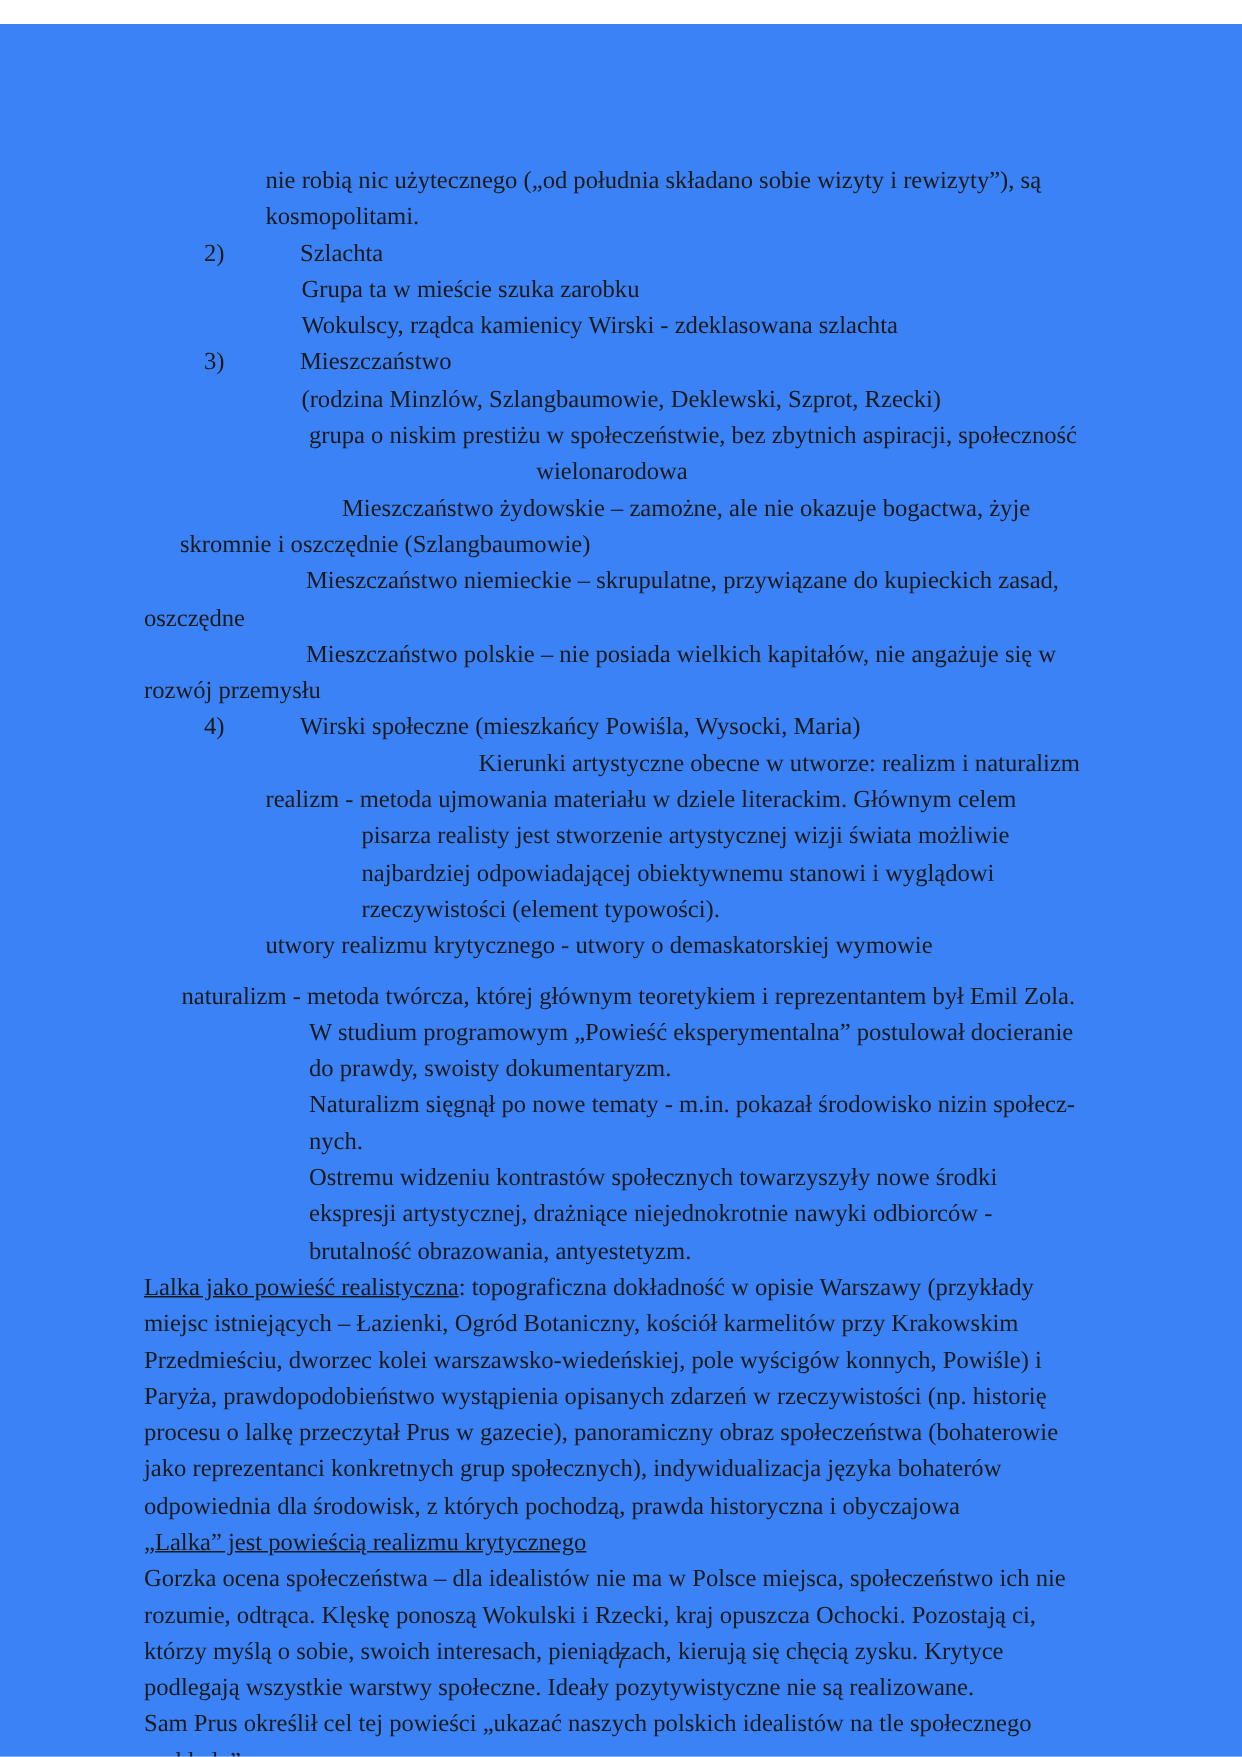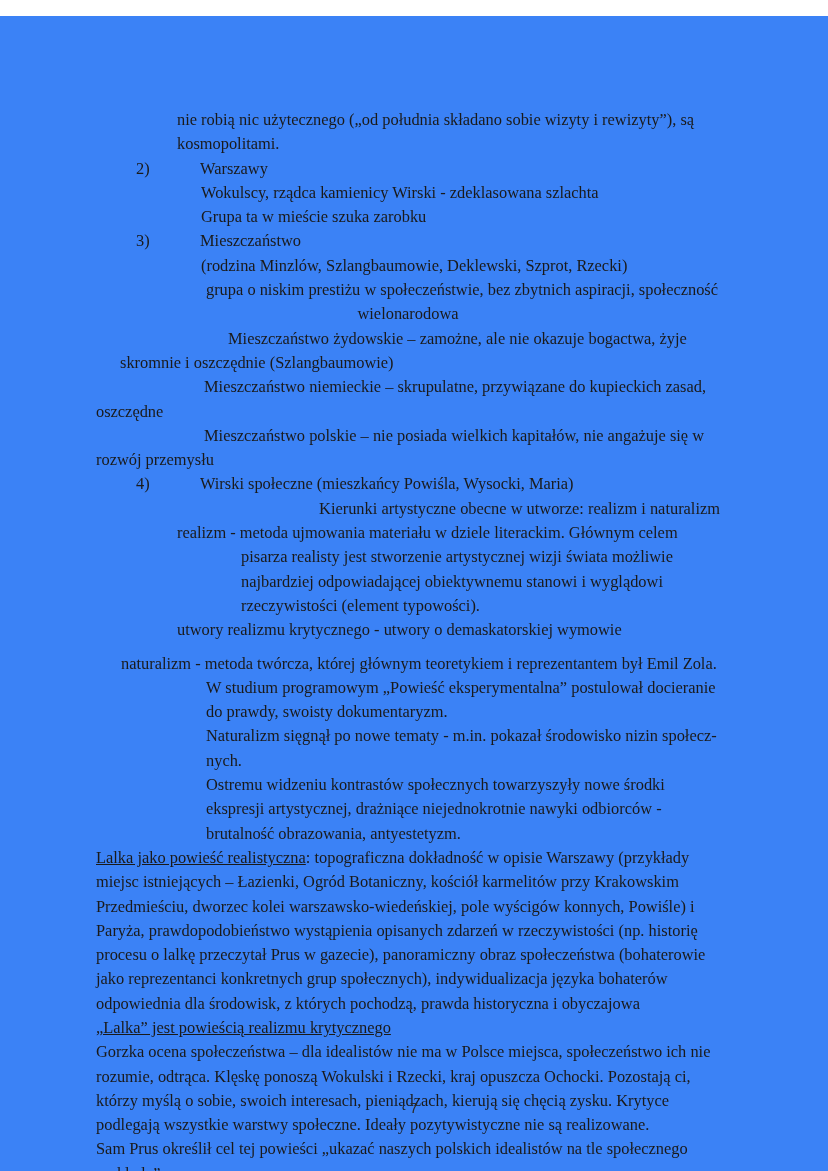--- a/index.html
+++ b/index.html
@@ -76,24 +76,24 @@
   }
 </style>
 </head>
 <body>
 
 <div class="page">
   <div class="content" id="content">
       <div class="blk hang" style="padding-left: 81px; text-indent: 0px;"><span>nie robią nic użytecznego („od południa składano sobie wizyty i rewizyty”), są kosmopolitami.</span></div>
       <div class="blk numrow" style="padding-left: 104px;">
         <span class="marker" style="left: 40px;">2)</span>
-        <span class="itemtext">Warszawy</span>
+        <span class="itemtext">Szlachta</span>
       </div>
+      <div class="blk hang" style="padding-left: 105px; text-indent: 0px;"><span>Grupa ta w mieście szuka zarobku</span></div>
       <div class="blk hang" style="padding-left: 105px; text-indent: 0px;"><span>Wokulscy, rządca kamienicy Wirski - zdeklasowana szlachta</span></div>
-      <div class="blk hang" style="padding-left: 105px; text-indent: 0px;"><span>Grupa ta w mieście szuka zarobku</span></div>
       <div class="blk numrow" style="padding-left: 104px;">
         <span class="marker" style="left: 40px;">3)</span>
         <span class="itemtext">Mieszczaństwo</span>
       </div>
       <div class="blk hang" style="padding-left: 105px; text-indent: 0px;"><span>(rodzina Minzlów, Szlangbaumowie, Deklewski, Szprot, Rzecki)</span></div>
       <div class="blk hang" style="padding-left: 0px; text-indent: 108px; text-align: center;"><span>grupa o niskim prestiżu w społeczeństwie, bez zbytnich aspiracji, społeczność wielonarodowa</span></div>
       <div class="blk hang" style="padding-left: 0px; text-indent: 108px; margin-left: 24px;"><span>Mieszczaństwo żydowskie – zamożne, ale nie okazuje bogactwa, żyje skromnie i oszczędnie (Szlangbaumowie)</span></div>
       <div class="blk hang" style="padding-left: 0px; text-indent: 108px;"><span>Mieszczaństwo niemieckie – skrupulatne, przywiązane do kupieckich zasad, oszczędne</span></div>
       <div class="blk hang" style="padding-left: 0px; text-indent: 108px;"><span>Mieszczaństwo polskie – nie posiada wielkich kapitałów, nie angażuje się w rozwój przemysłu</span></div>
       <div class="blk numrow" style="padding-left: 104px;">

